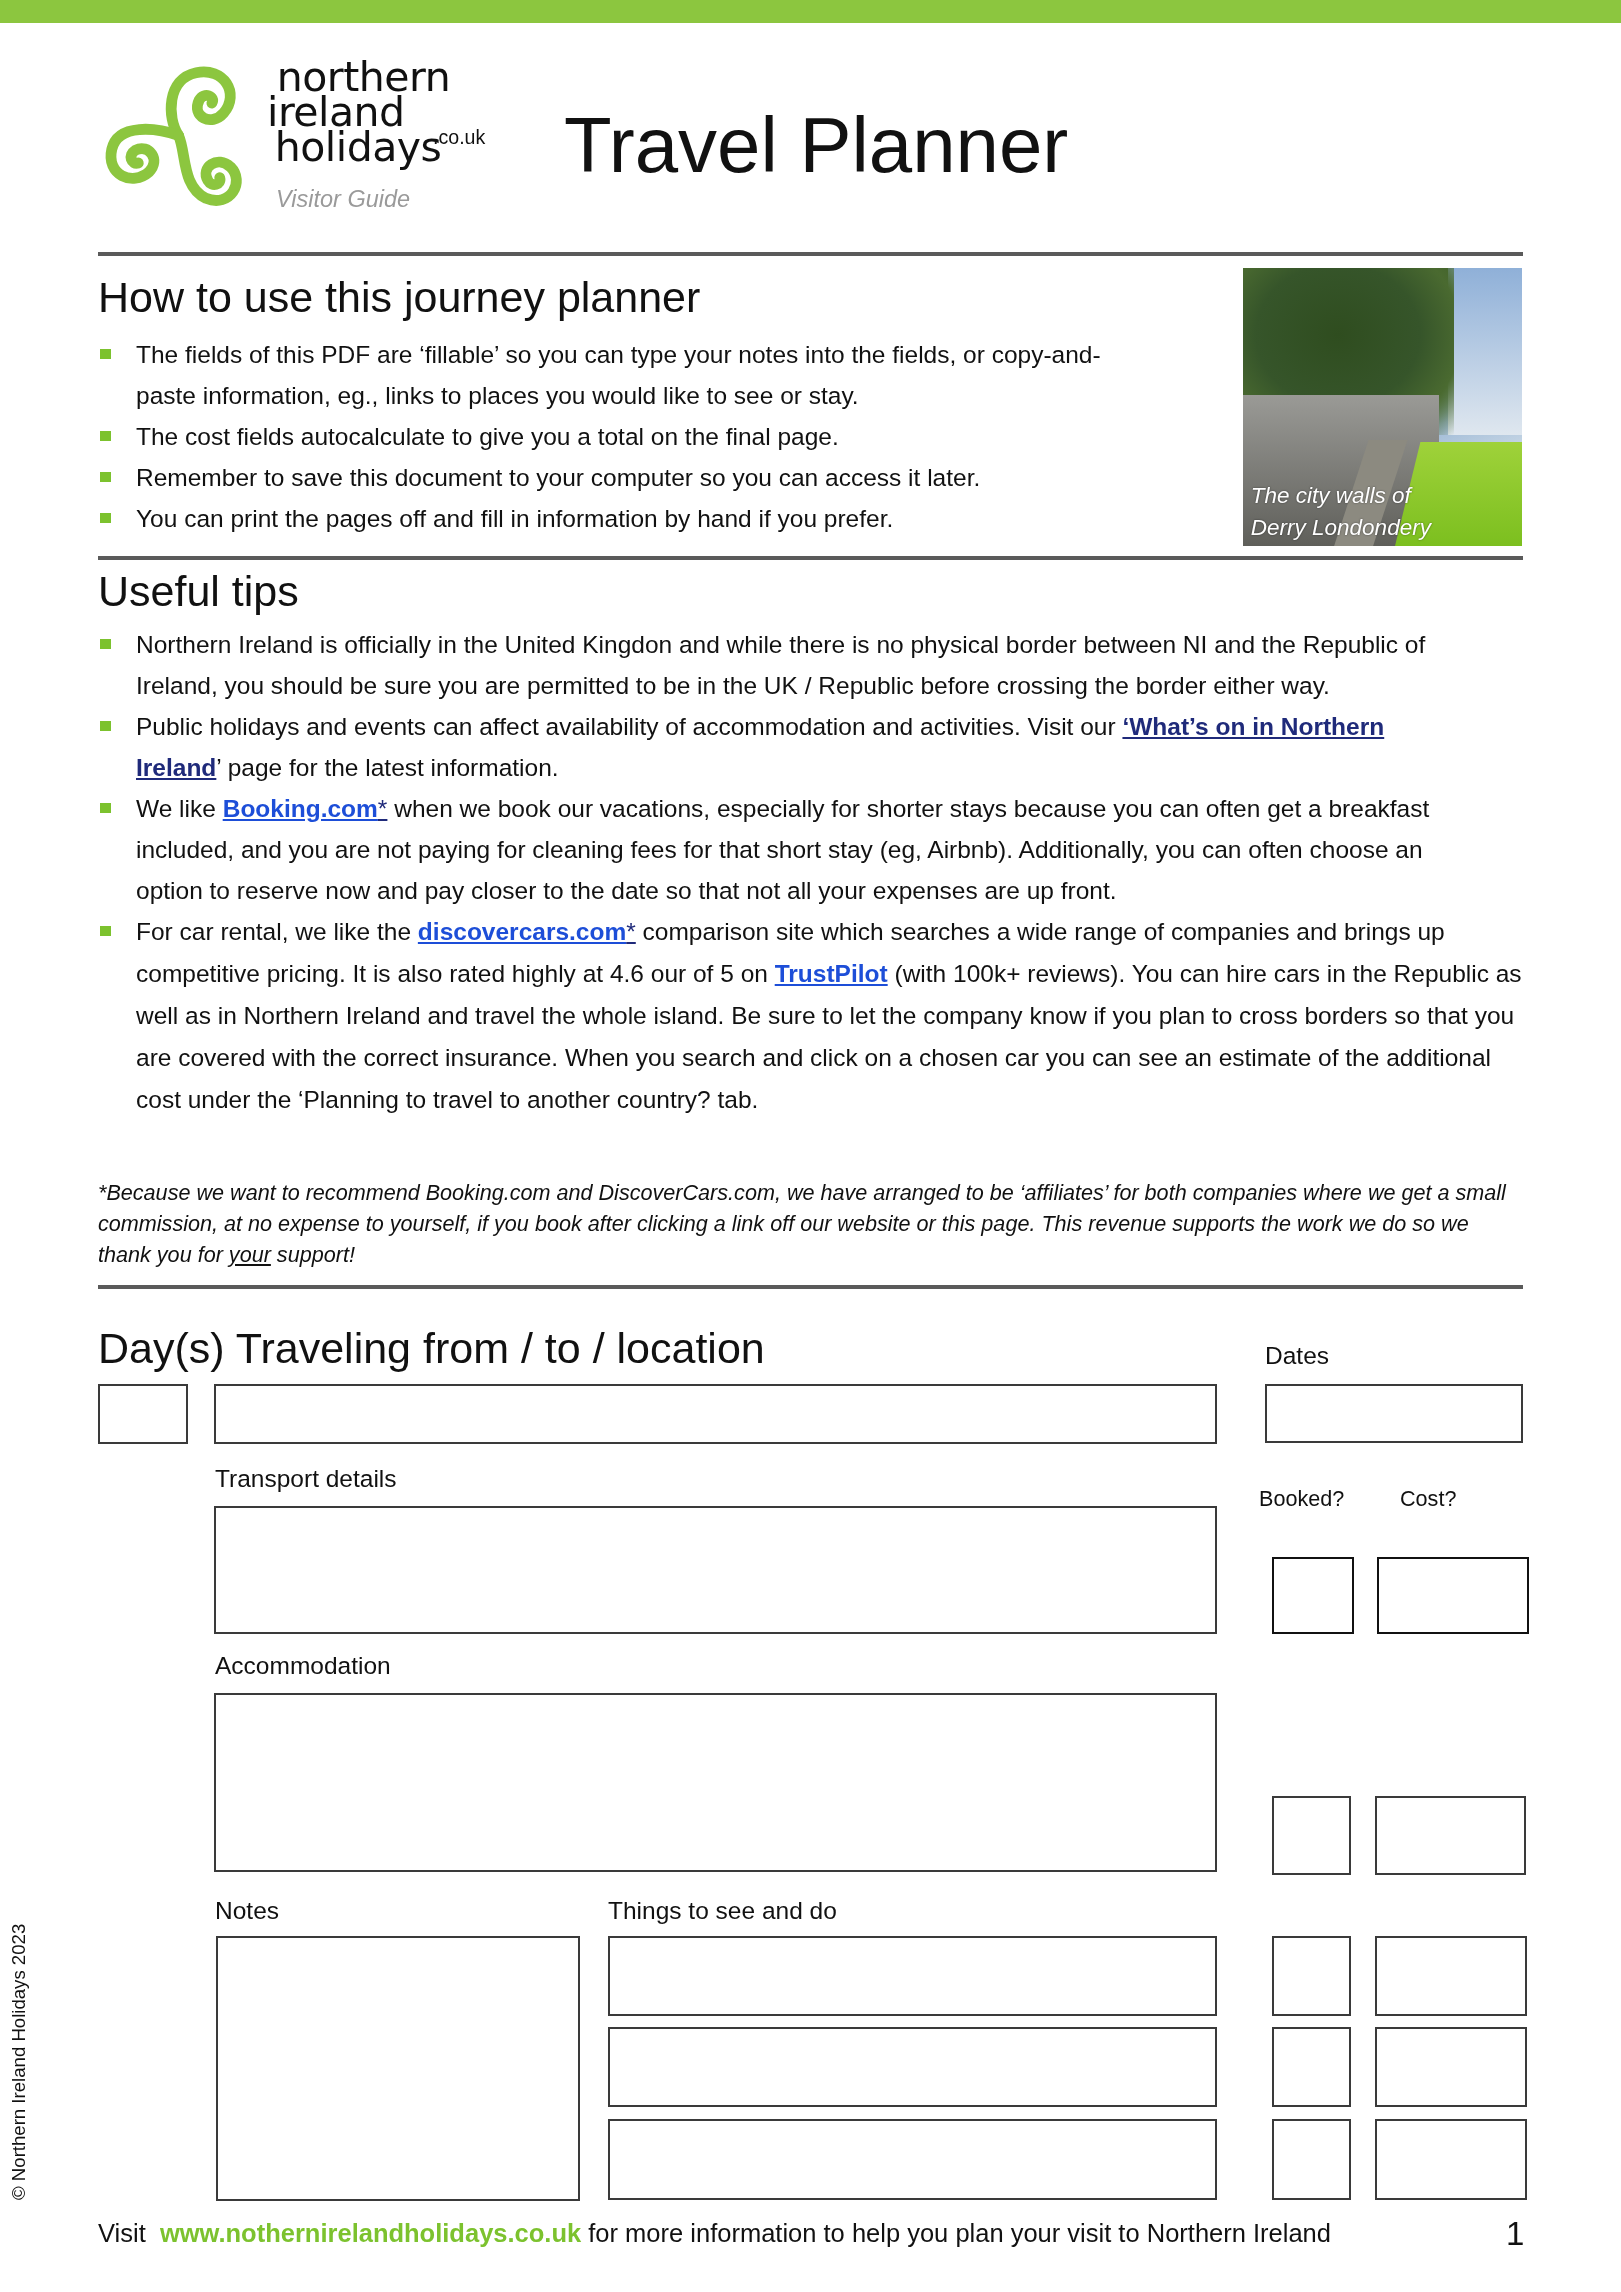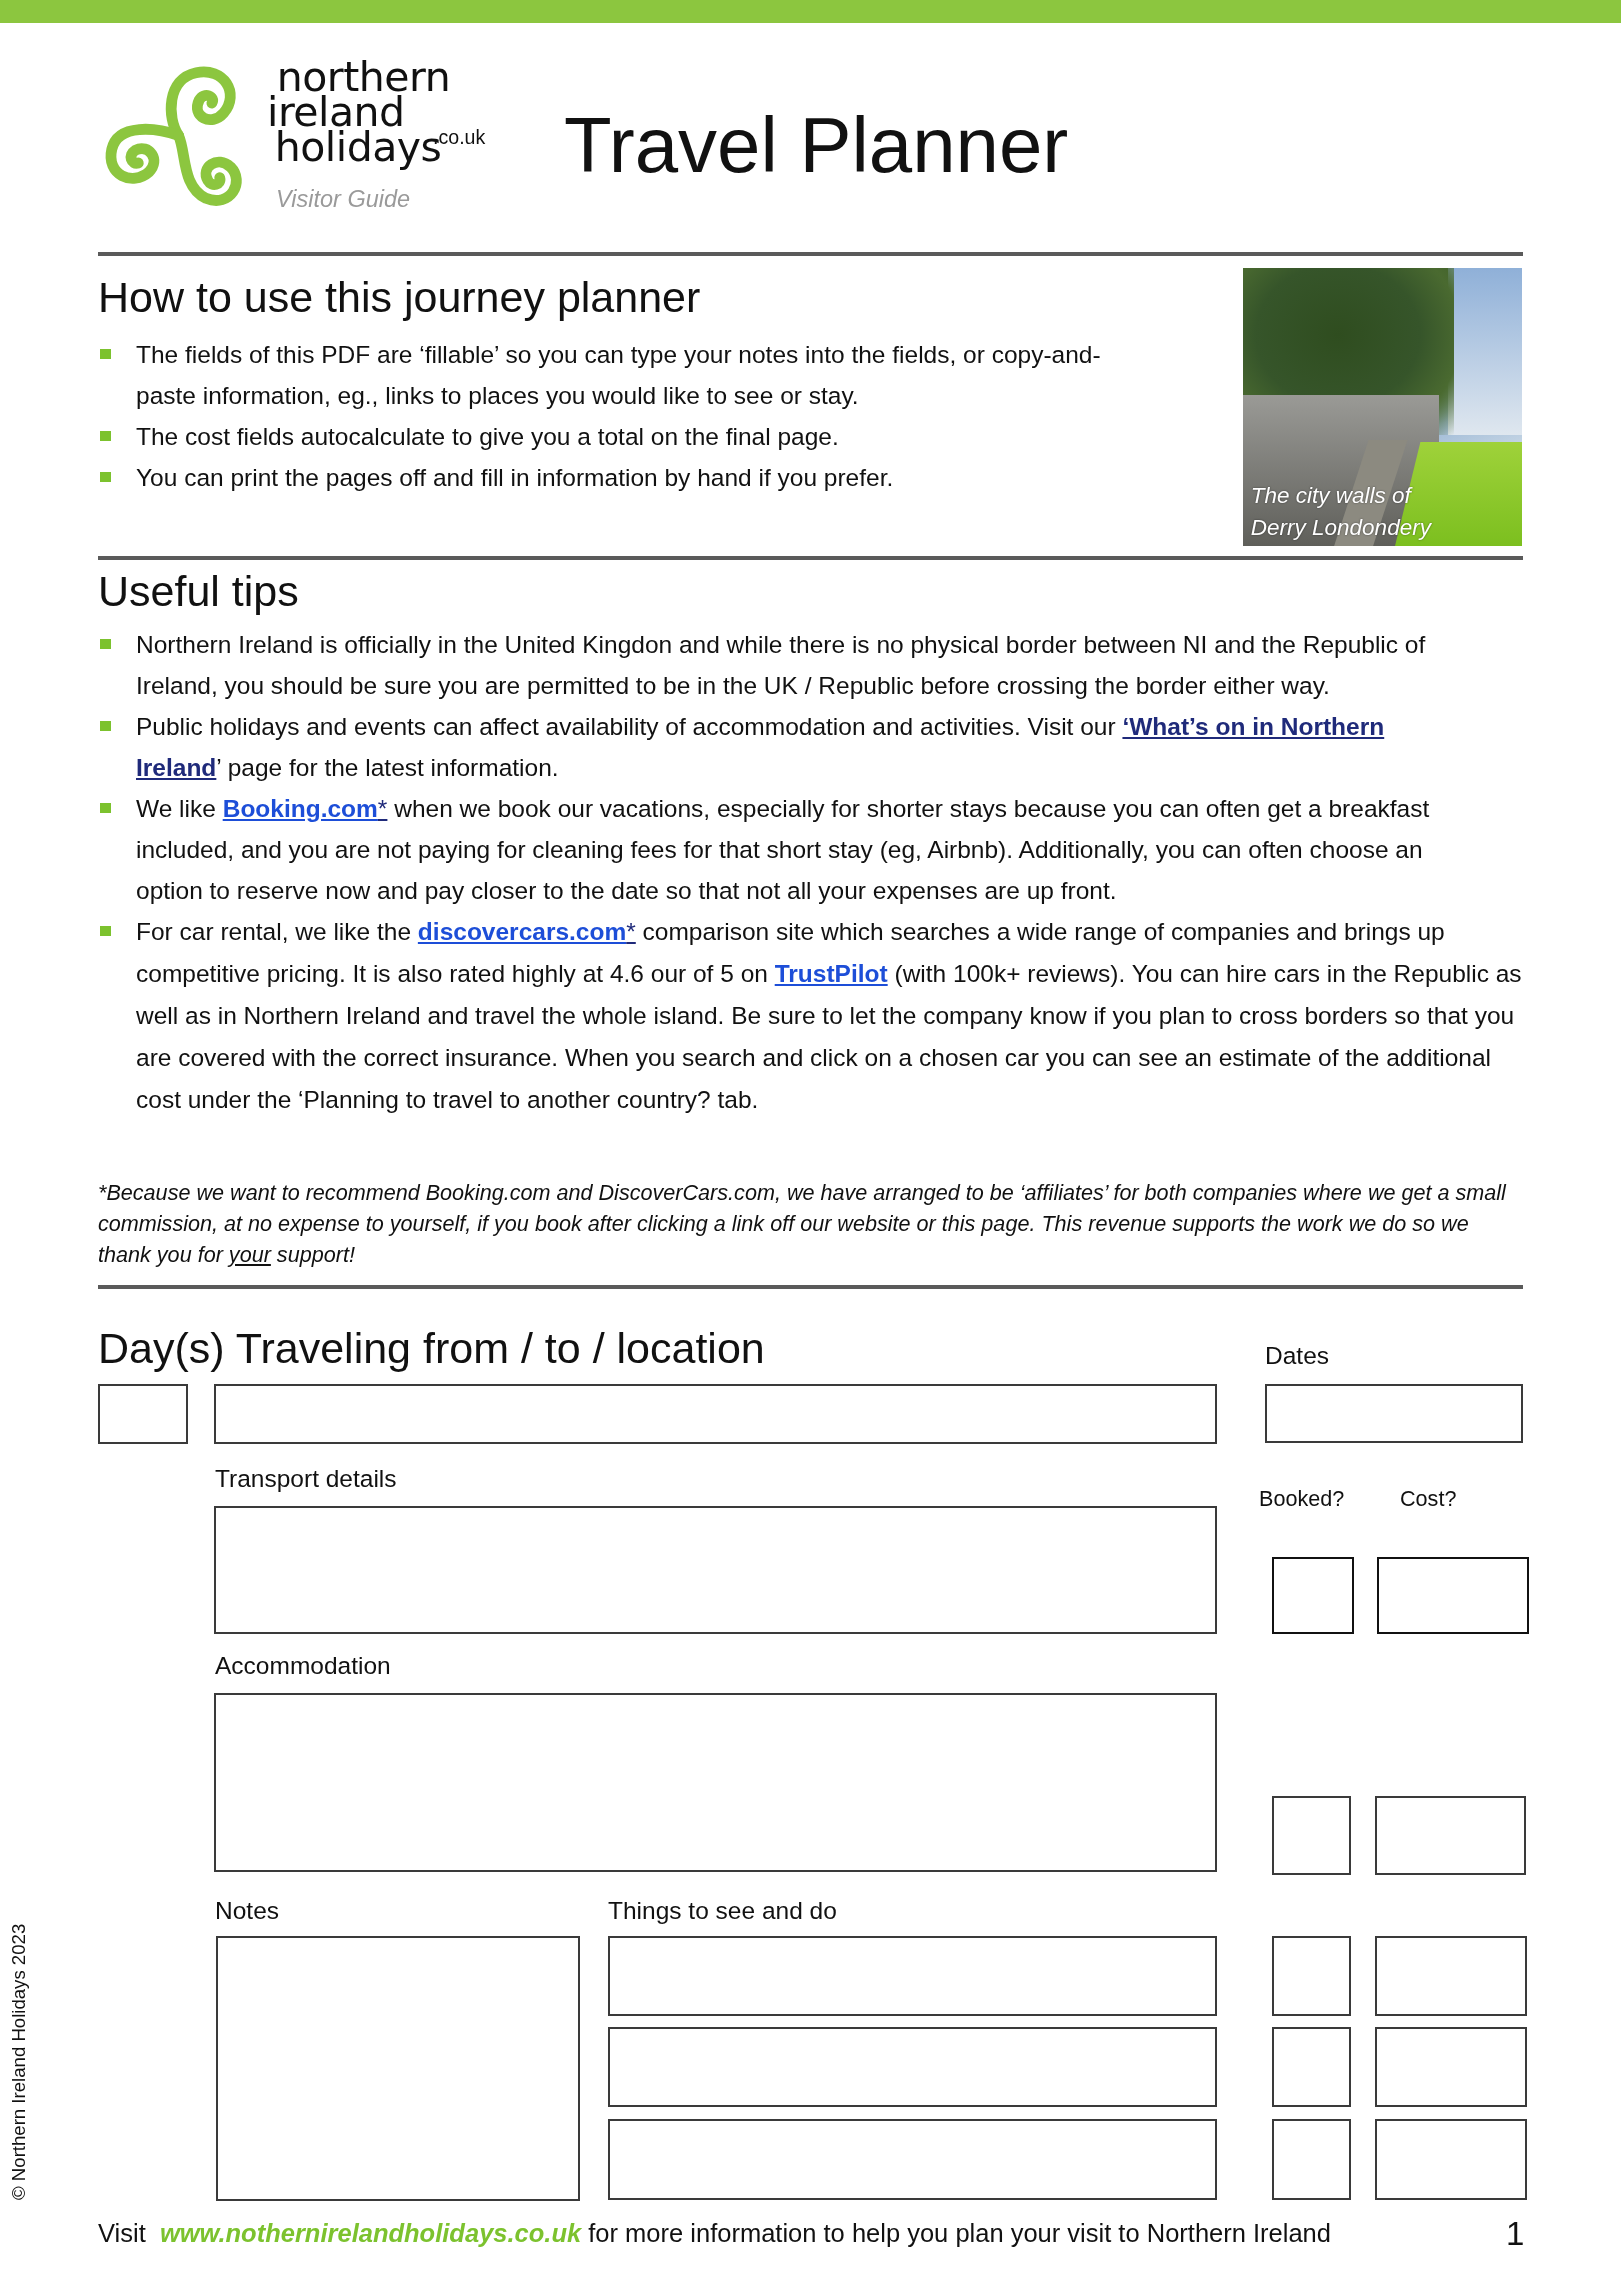--- a/index.html
+++ b/index.html
@@ -41,21 +41,21 @@
                   background:#8c8a80; transform:skewX(-18deg); }
   .photo .cap { position:absolute; left:7.8px; bottom:2px; color:#fff; font-style:italic;
                 font-size:22.5px; line-height:32px; text-shadow:0 0 2px rgba(0,0,0,.5); }
   .footnote { left:98px; top:1177px; width:1425px; font-size:21.6px; line-height:31px; font-style:italic; }
   .footnote u { text-decoration:underline; }
   .label { font-size:24.5px; line-height:1; }
   .label.sm { font-size:21.6px; }
   .box { position:absolute; border:2px solid #3a3a3a; box-sizing:border-box; background:#fff; }
   .box.bold { border-width:2.9px; border-color:#111; }
   .footer { left:98px; top:2221px; font-size:25.5px; line-height:1; white-space:nowrap; }
-  .footer .url { color:#7cc22e; font-weight:700;font-style:italic; }
+  .footer .url { color:#7cc22e; font-weight:700; }
   .pagenum { left:1506px; top:2217px; font-size:33px; line-height:1; }
   .copyright { left:9.8px; top:2200px; transform-origin:0 0; transform:rotate(-90deg);
                font-size:18.6px; white-space:nowrap; line-height:1; }
 </style>
 </head>
 <body>
 
 <div class="abs topbar"></div>
 
 <div class="abs logo">
@@ -76,20 +76,21 @@
 </div>
 
 <h1 class="abs title" style="margin:8px">Travel Planner</h1>
 
 <div class="abs rule" style="top:252px"></div>
 
 <h2 class="sec" style="left:98px;top:276px">How to use this journey planner</h2>
 <ul class="bullets" style="top:334px;width:1029px">
   <li><span class="sq"></span><span>The fields of this PDF are ‘fillable’ so you can type your notes into the fields, or copy-and-paste information, eg., links to places you would like to see or stay.</span></li>
   <li><span class="sq"></span><span>The cost fields autocalculate to give you a total on the final page.</span></li>
+  <li><span class="sq"></span><span>Remember to save this document to your computer so you can access it later.</span></li>
   <li><span class="sq"></span><span>You can print the pages off and fill in information by hand if you prefer.</span></li>
 </ul>
 
 <div class="abs photo">
   <div class="sky"></div>
   <div class="tree"></div>
   <div class="wall"></div>
   <div class="grass"></div>
   <div class="ledge"></div>
   <div class="cap">

